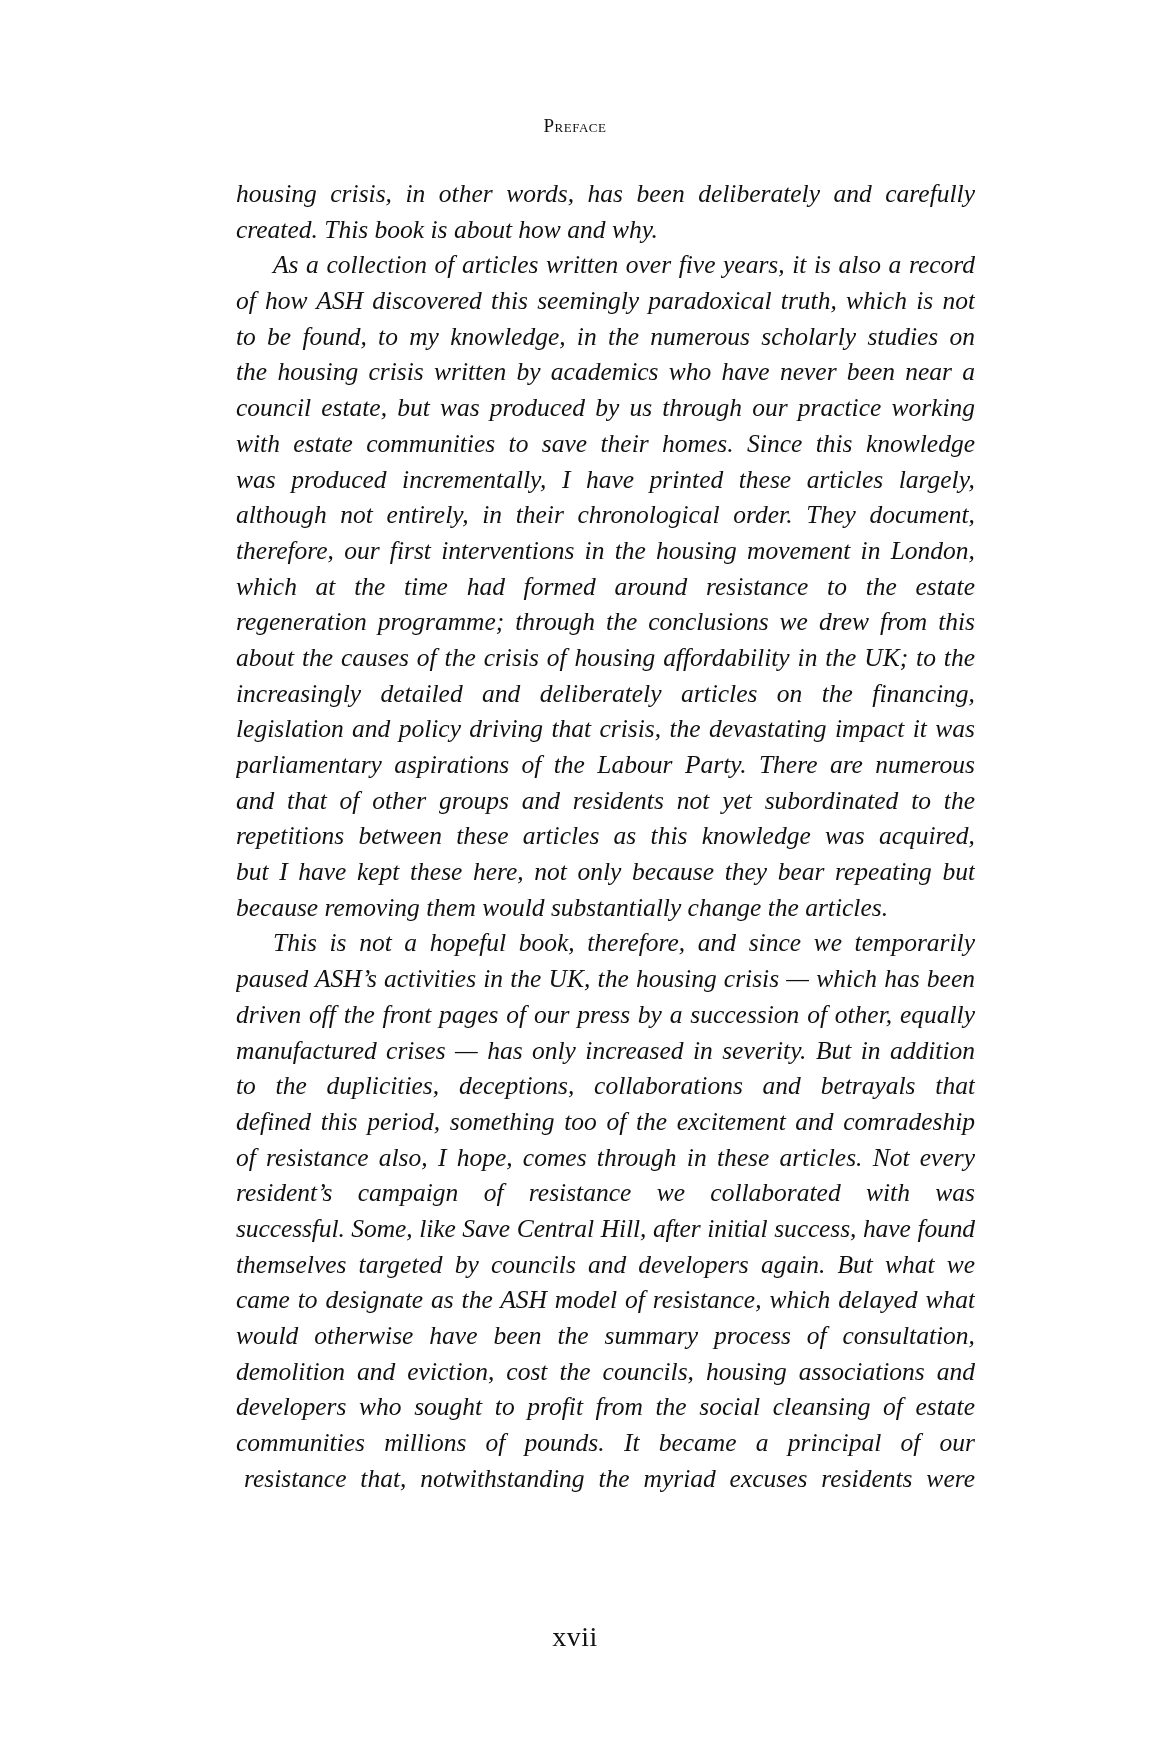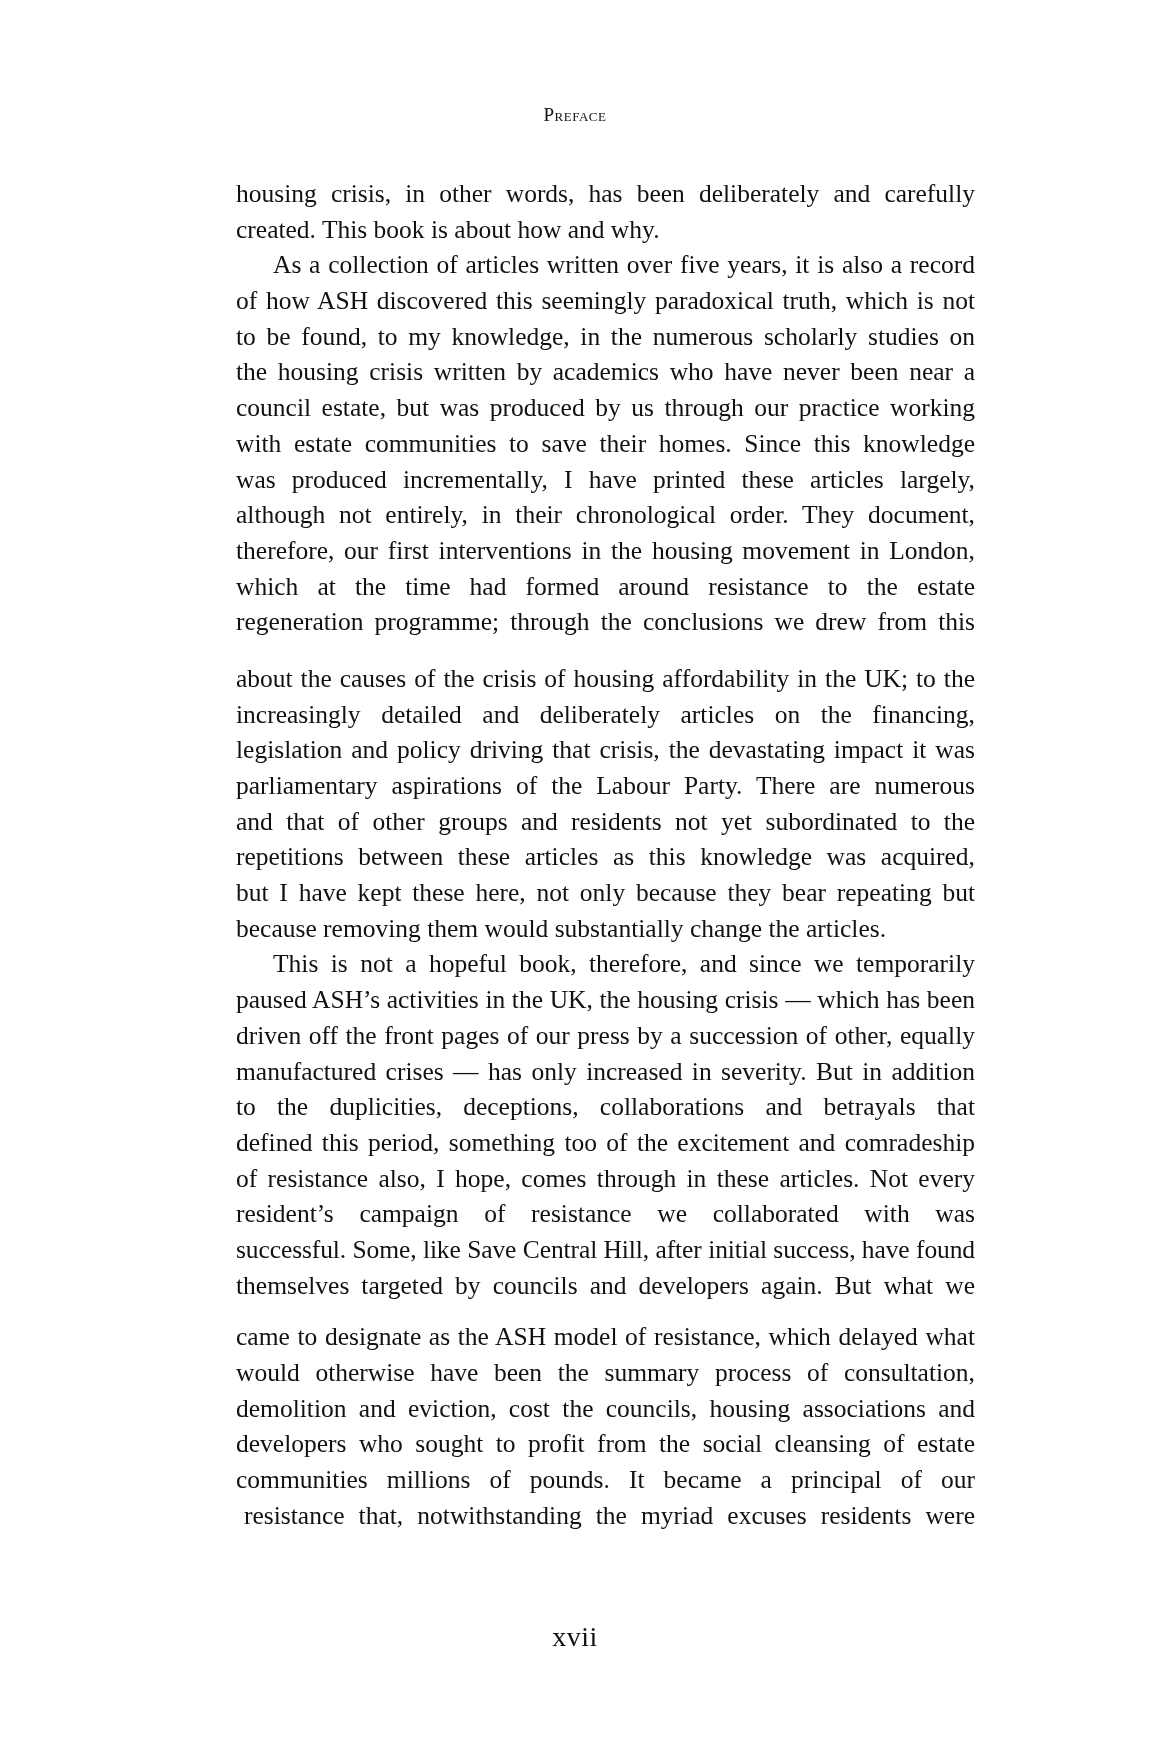--- a/index.html
+++ b/index.html
@@ -10,41 +10,42 @@
   body {
     width: 1150px;
     height: 1750px;
     position: relative;
     overflow: hidden;
     font-family: "Liberation Serif", "DejaVu Serif", serif;
     color: #111111;
   }
   .running-head {
     position: absolute;
-    top: 101px;
+    top: 112px;
     left: 0;
     width: 1150px;
     text-align: center;
     font-size: 19px;
     font-variant: small-caps;
     letter-spacing: 0.5px;
     line-height: 28px;
   }
   .text-block {
     position: absolute;
     left: 236px;
     top: 176px;
     width: 739px;
   }
   .line {
     height: 35.7px;
     line-height: 35.7px;
     font-size: 25.5px;
     white-space: nowrap;
     overflow: visible;
+    font-style: italic;
   }
   .line.justify {
     text-align: justify;
     text-align-last: justify;
     white-space: normal;
     height: 35.7px;
     overflow: hidden;
   }
   .line.last {
     text-align: left;
@@ -81,42 +82,42 @@
     <div class="line justify" style="white-space: normal;">of how ASH discovered this seemingly paradoxical truth, which is not</div>
     <div class="line justify" style="white-space: normal;">to be found, to my knowledge, in the numerous scholarly studies on</div>
     <div class="line justify" style="white-space: normal;">the housing crisis written by academics who have never been near a</div>
     <div class="line justify" style="white-space: normal;">council estate, but was produced by us through our practice working</div>
     <div class="line justify" style="white-space: normal;">with estate communities to save their homes. Since this knowledge</div>
     <div class="line justify" style="white-space: normal;">was produced incrementally, I have printed these articles largely,</div>
     <div class="line justify" style="white-space: normal;">although not entirely, in their chronological order. They document,</div>
     <div class="line justify" style="white-space: normal;">therefore, our first interventions in the housing movement in London,</div>
     <div class="line justify" style="white-space: normal;">which at the time had formed around resistance to the estate</div>
     <div class="line justify" style="white-space: normal;">regeneration programme; through the conclusions we drew from this</div>
-    <div class="line justify" style="white-space: normal; margin-top: 21px;">about the causes of the crisis of housing affordability in the UK; to the</div>
+    <div class="line justify" style="white-space: normal;">about the causes of the crisis of housing affordability in the UK; to the</div>
     <div class="line justify" style="white-space: normal;">increasingly detailed and deliberately articles on the financing,</div>
     <div class="line justify" style="white-space: normal;">legislation and policy driving that crisis, the devastating impact it was</div>
     <div class="line justify" style="white-space: normal;">parliamentary aspirations of the Labour Party. There are numerous</div>
     <div class="line justify" style="white-space: normal;">and that of other groups and residents not yet subordinated to the</div>
     <div class="line justify" style="white-space: normal;">repetitions between these articles as this knowledge was acquired,</div>
     <div class="line justify" style="white-space: normal;">but I have kept these here, not only because they bear repeating but</div>
     <div class="line last">because removing them would substantially change the articles.</div>
   </div>
 
   <div class="paragraph">
     <div class="line justify indent" style="white-space: normal;">This is not a hopeful book, therefore, and since we temporarily</div>
     <div class="line justify" style="white-space: normal;">paused ASH’s activities in the UK, the housing crisis — which has been</div>
     <div class="line justify" style="white-space: normal;">driven off the front pages of our press by a succession of other, equally</div>
     <div class="line justify" style="white-space: normal;">manufactured crises — has only increased in severity. But in addition</div>
     <div class="line justify" style="white-space: normal;">to the duplicities, deceptions, collaborations and betrayals that</div>
     <div class="line justify" style="white-space: normal;">defined this period, something too of the excitement and comradeship</div>
     <div class="line justify" style="white-space: normal;">of resistance also, I hope, comes through in these articles. Not every</div>
     <div class="line justify" style="white-space: normal;">resident’s campaign of resistance we collaborated with was</div>
     <div class="line justify" style="white-space: normal; letter-spacing: -0.1px;">successful. Some, like Save Central Hill, after initial success, have found</div>
     <div class="line justify" style="white-space: normal;">themselves targeted by councils and developers again. But what we</div>
-    <div class="line justify" style="white-space: normal; margin-top: 16px;">came to designate as the ASH model of resistance, which delayed what</div>
+    <div class="line justify" style="white-space: normal;">came to designate as the ASH model of resistance, which delayed what</div>
     <div class="line justify" style="white-space: normal;">would otherwise have been the summary process of consultation,</div>
     <div class="line justify" style="white-space: normal;">demolition and eviction, cost the councils, housing associations and</div>
     <div class="line justify" style="white-space: normal;">developers who sought to profit from the social cleansing of estate</div>
     <div class="line justify" style="white-space: normal;">communities millions of pounds. It became a principal of our</div>
     <div class="line justify" style="white-space: normal; margin-left: 8px;">resistance that, notwithstanding the myriad excuses residents were</div>
   </div>
 </div>
 
 <div class="folio">xvii</div>
 

